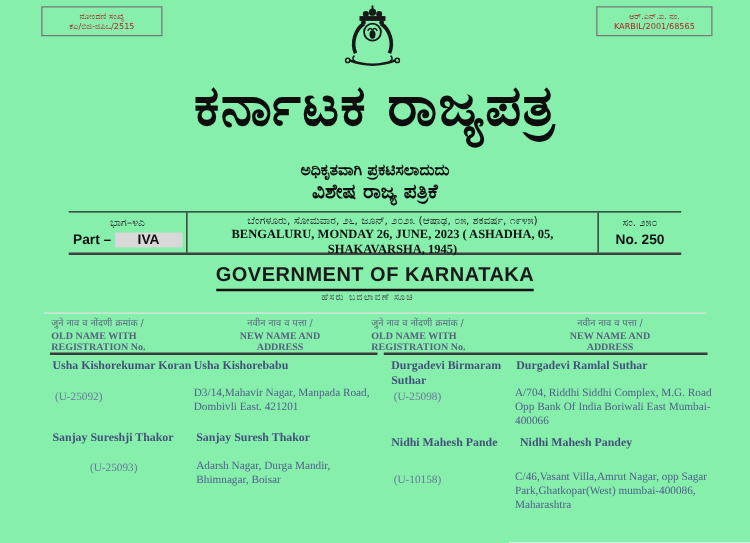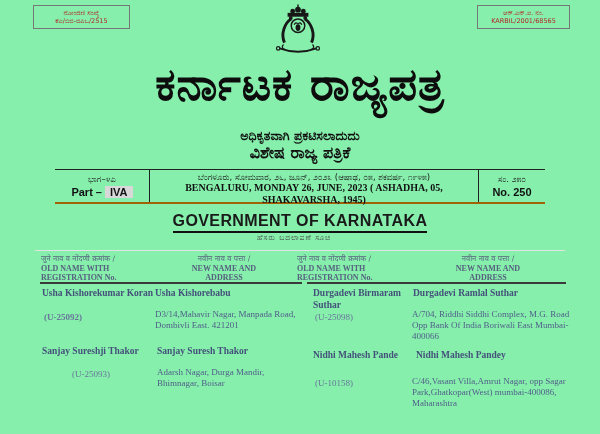--- a/index.html
+++ b/index.html
@@ -12,30 +12,30 @@
   .stamp{border:1px solid #777;color:#b32424;font-size:6.5px;line-height:8px;
          text-align:center;overflow:hidden;padding-top:3px;box-sizing:border-box;
          font-family:"DejaVu Sans",sans-serif;}
   
   .gz-title{left:0;top:56px;width:600px;text-align:center;font-weight:bold;
             font-size:45px;line-height:58px;letter-spacing:1px;color:#0d0d0d;}
   .sub1{left:0;top:128px;width:600px;text-align:center;font-weight:bold;font-size:12.5px;color:#111;}
   .sub2{left:0;top:143px;width:600px;text-align:center;font-weight:bold;font-size:16px;color:#111;}
   
   .band{left:55px;top:169px;width:490px;height:35px;border-top:1.5px solid #222;
-        border-bottom:2px solid #a16207;display:flex;box-sizing:border-box;}
+        border-bottom:2px solid #404040;display:flex;box-sizing:border-box;}
   .band .cell{height:100%;box-sizing:border-box;display:flex;flex-direction:column;
               justify-content:space-evenly;padding:2px 0;}
   .c1{width:95px;border-right:1.2px solid #222;}
   .c2{width:328px;}
   .c3{width:67px;border-left:1.2px solid #222;}
   .band .knline{font-size:8.5px;line-height:10px;text-align:center;color:#222;}
   .band .enline{font-size:10px;line-height:12px;text-align:center;font-weight:bold;color:#111;}
   .c1 .enline,.c3 .enline{font-family:"Liberation Sans",sans-serif;font-size:11px;}
-  .hl{background:#d8d8d8;padding:0 5px;}
+  .hl{background:#d8d8d8;padding:0 18px;}
   
   .govhead{left:0;top:212px;width:600px;text-align:center;}
   .govhead span{display:inline-block;font-family:"Liberation Sans",sans-serif;font-weight:bold;
                 font-size:16px;letter-spacing:0.4px;border-bottom:2px solid #111;padding-bottom:1px;}
   .notice{left:0;top:233px;width:588px;text-align:center;font-size:7.5px;color:#454545;letter-spacing:1px;}
   .faintline{left:35px;top:250px;width:530px;height:1px;background:#e3e3e3;}
   
   .thead{top:254px;font-size:8px;line-height:9.5px;color:#55617e;}
   .thead .dv{display:block;font-size:7.5px;font-family:"DejaVu Sans",sans-serif;color:#5a6680;}
   .thead .en{display:block;font-weight:bold;font-family:"Liberation Serif",serif;}
@@ -126,21 +126,21 @@
     <span class="dv">नवीन नाव व पत्ता /</span>
     <span class="en">NEW NAME AND</span>
     <span class="en">ADDRESS</span>
   </div>
 
   <div class="abs hrule" style="left:40px;width:262px;"></div>
   <div class="abs hrule" style="left:307px;width:259px;"></div>
 
   <div class="abs tname" style="left:42px;top:288px;width:112px;">Usha Kishorekumar Koran</div>
   <div class="abs tname" style="left:155px;top:288px;width:145px;">Usha Kishorebabu</div>
-  <div class="abs treg" style="left:44px;top:312px;font-weight:bold;">(U-25092)</div>
+  <div class="abs treg" style="left:44px;top:312px;">(U-25092)</div>
   <div class="abs taddr" style="left:155px;top:309px;width:152px;">D3/14,Mahavir Nagar, Manpada Road, Dombivli East. 421201</div>
 
   <div class="abs tname" style="left:42px;top:346px;width:122px;">Sanjay Sureshji Thakor</div>
   <div class="abs tname" style="left:157px;top:346px;width:145px;">Sanjay Suresh Thakor</div>
   <div class="abs treg" style="left:44px;top:369px;padding-left:28px;">(U-25093)</div>
   <div class="abs taddr" style="left:157px;top:367px;width:140px;">Adarsh Nagar, Durga Mandir, Bhimnagar, Boisar</div>
 
   <div class="abs tname" style="left:313px;top:288px;width:105px;">Durgadevi Birmaram Suthar</div>
   <div class="abs tname" style="left:413px;top:288px;width:155px;">Durgadevi Ramlal Suthar</div>
   <div class="abs treg" style="left:315px;top:312px;">(U-25098)</div>

